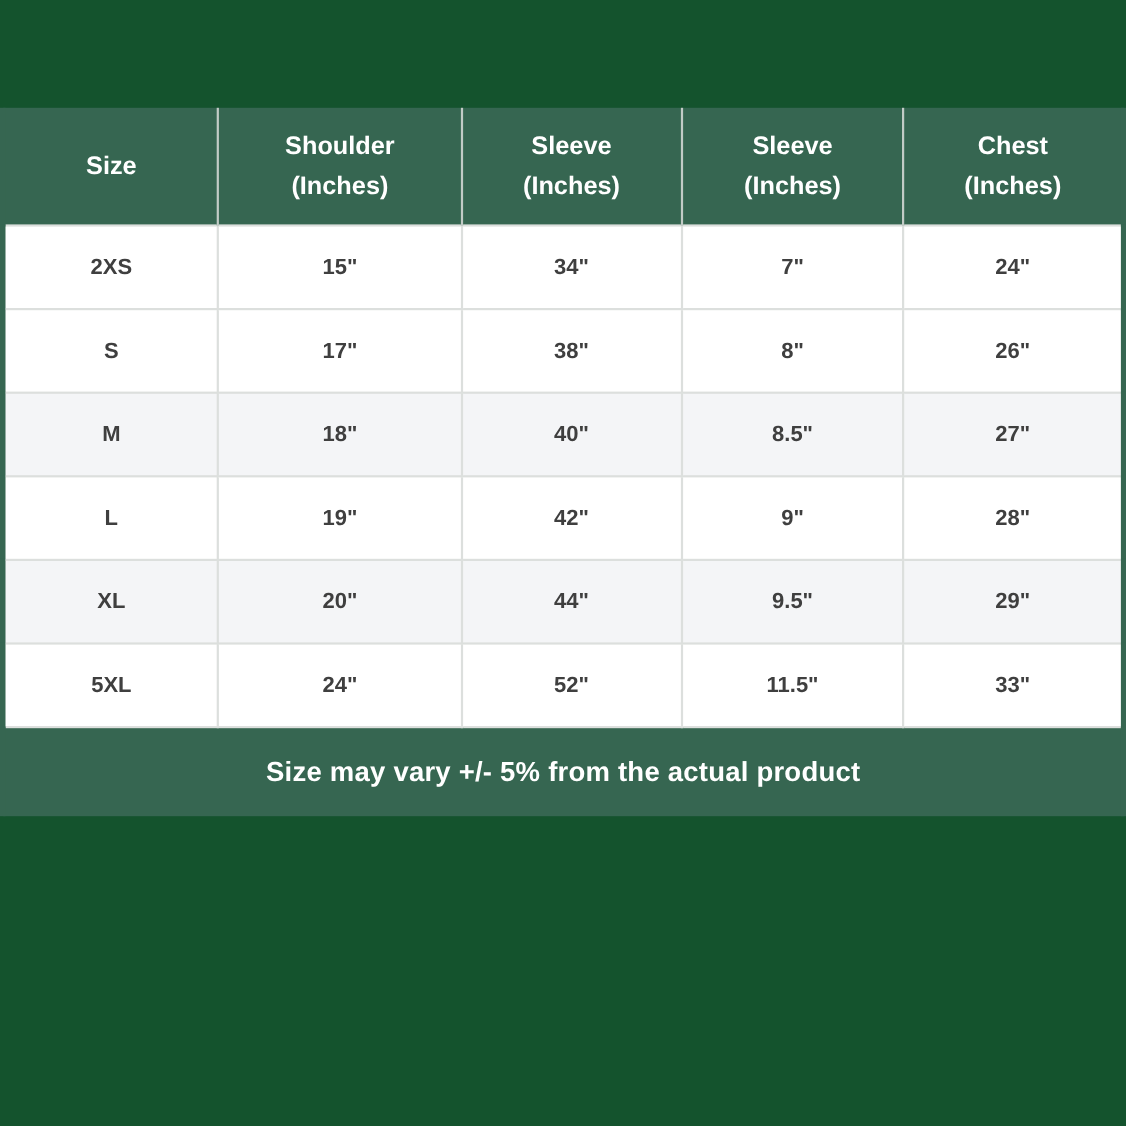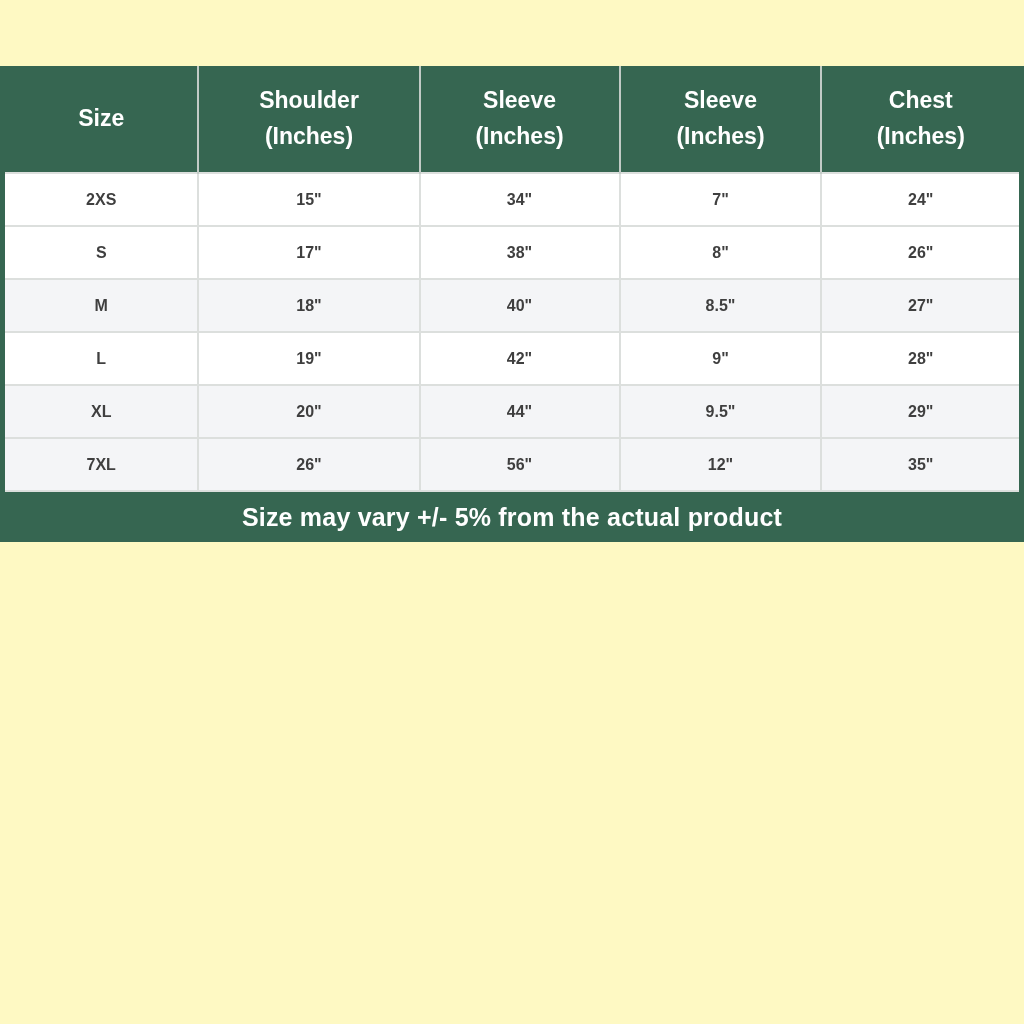--- a/index.html
+++ b/index.html
@@ -6,22 +6,22 @@
   html, body { background: #ffffff; }
   body {
     width: 1024px;
     height: 1024px;
     font-family: "Liberation Sans", sans-serif;
     overflow: hidden;
   }
   .page {
     width: 1024px;
     height: 1024px;
-    background: #fef9c3;
-    padding-top: 66px;
+    background: #14532d;
+    padding-top: 98px;
   }
   table.size-chart {
     width: 1024px;
     border-collapse: collapse;
     table-layout: fixed;
     border-left: 5px solid #366651;
     border-right: 5px solid #366651;
   }
   
   thead th {
@@ -36,34 +36,34 @@
     border-right: 2px solid #c2cbc6;
     line-height: 1.55;
   }
   thead th:first-child { border-left: none; }
   thead th:last-child { border-right: none; }
   
   tbody td {
     background: #ffffff;
     color: #3f3f3f;
     font-weight: 700;
-    font-size: 16px;
-    height: 53px;
+    font-size: 20px;
+    height: 76px;
     text-align: center;
     vertical-align: middle;
     border: 2px solid #dcdfdd;
   }
   tbody tr.alt td { background: #f4f5f7; }
   
   tfoot td {
     background: #366651;
     color: #ffffff;
     font-weight: 700;
     font-size: 25px;
-    height: 51px;
+    height: 81px;
     text-align: center;
     vertical-align: middle;
     border: none;
     letter-spacing: 0.2px;
   }
 </style>
 </head>
 <body>
 
 <div class="page">
@@ -128,26 +128,26 @@
           <td>9"</td>
           <td>28"</td>
         </tr>
         <tr class="alt">
           <td>XL</td>
           <td>20"</td>
           <td>44"</td>
           <td>9.5"</td>
           <td>29"</td>
         </tr>
-        <tr class="alt">
-          <td>7XL</td>
-          <td>26"</td>
-          <td>56"</td>
-          <td>12"</td>
-          <td>35"</td>
+        <tr>
+          <td>5XL</td>
+          <td>24"</td>
+          <td>52"</td>
+          <td>11.5"</td>
+          <td>33"</td>
         </tr>
       </tbody>
     <tfoot>
       <tr>
         <td colspan="5">Size may vary +/- 5% from the actual product</td>
       </tr>
     </tfoot>
   </table>
 </div>
 

